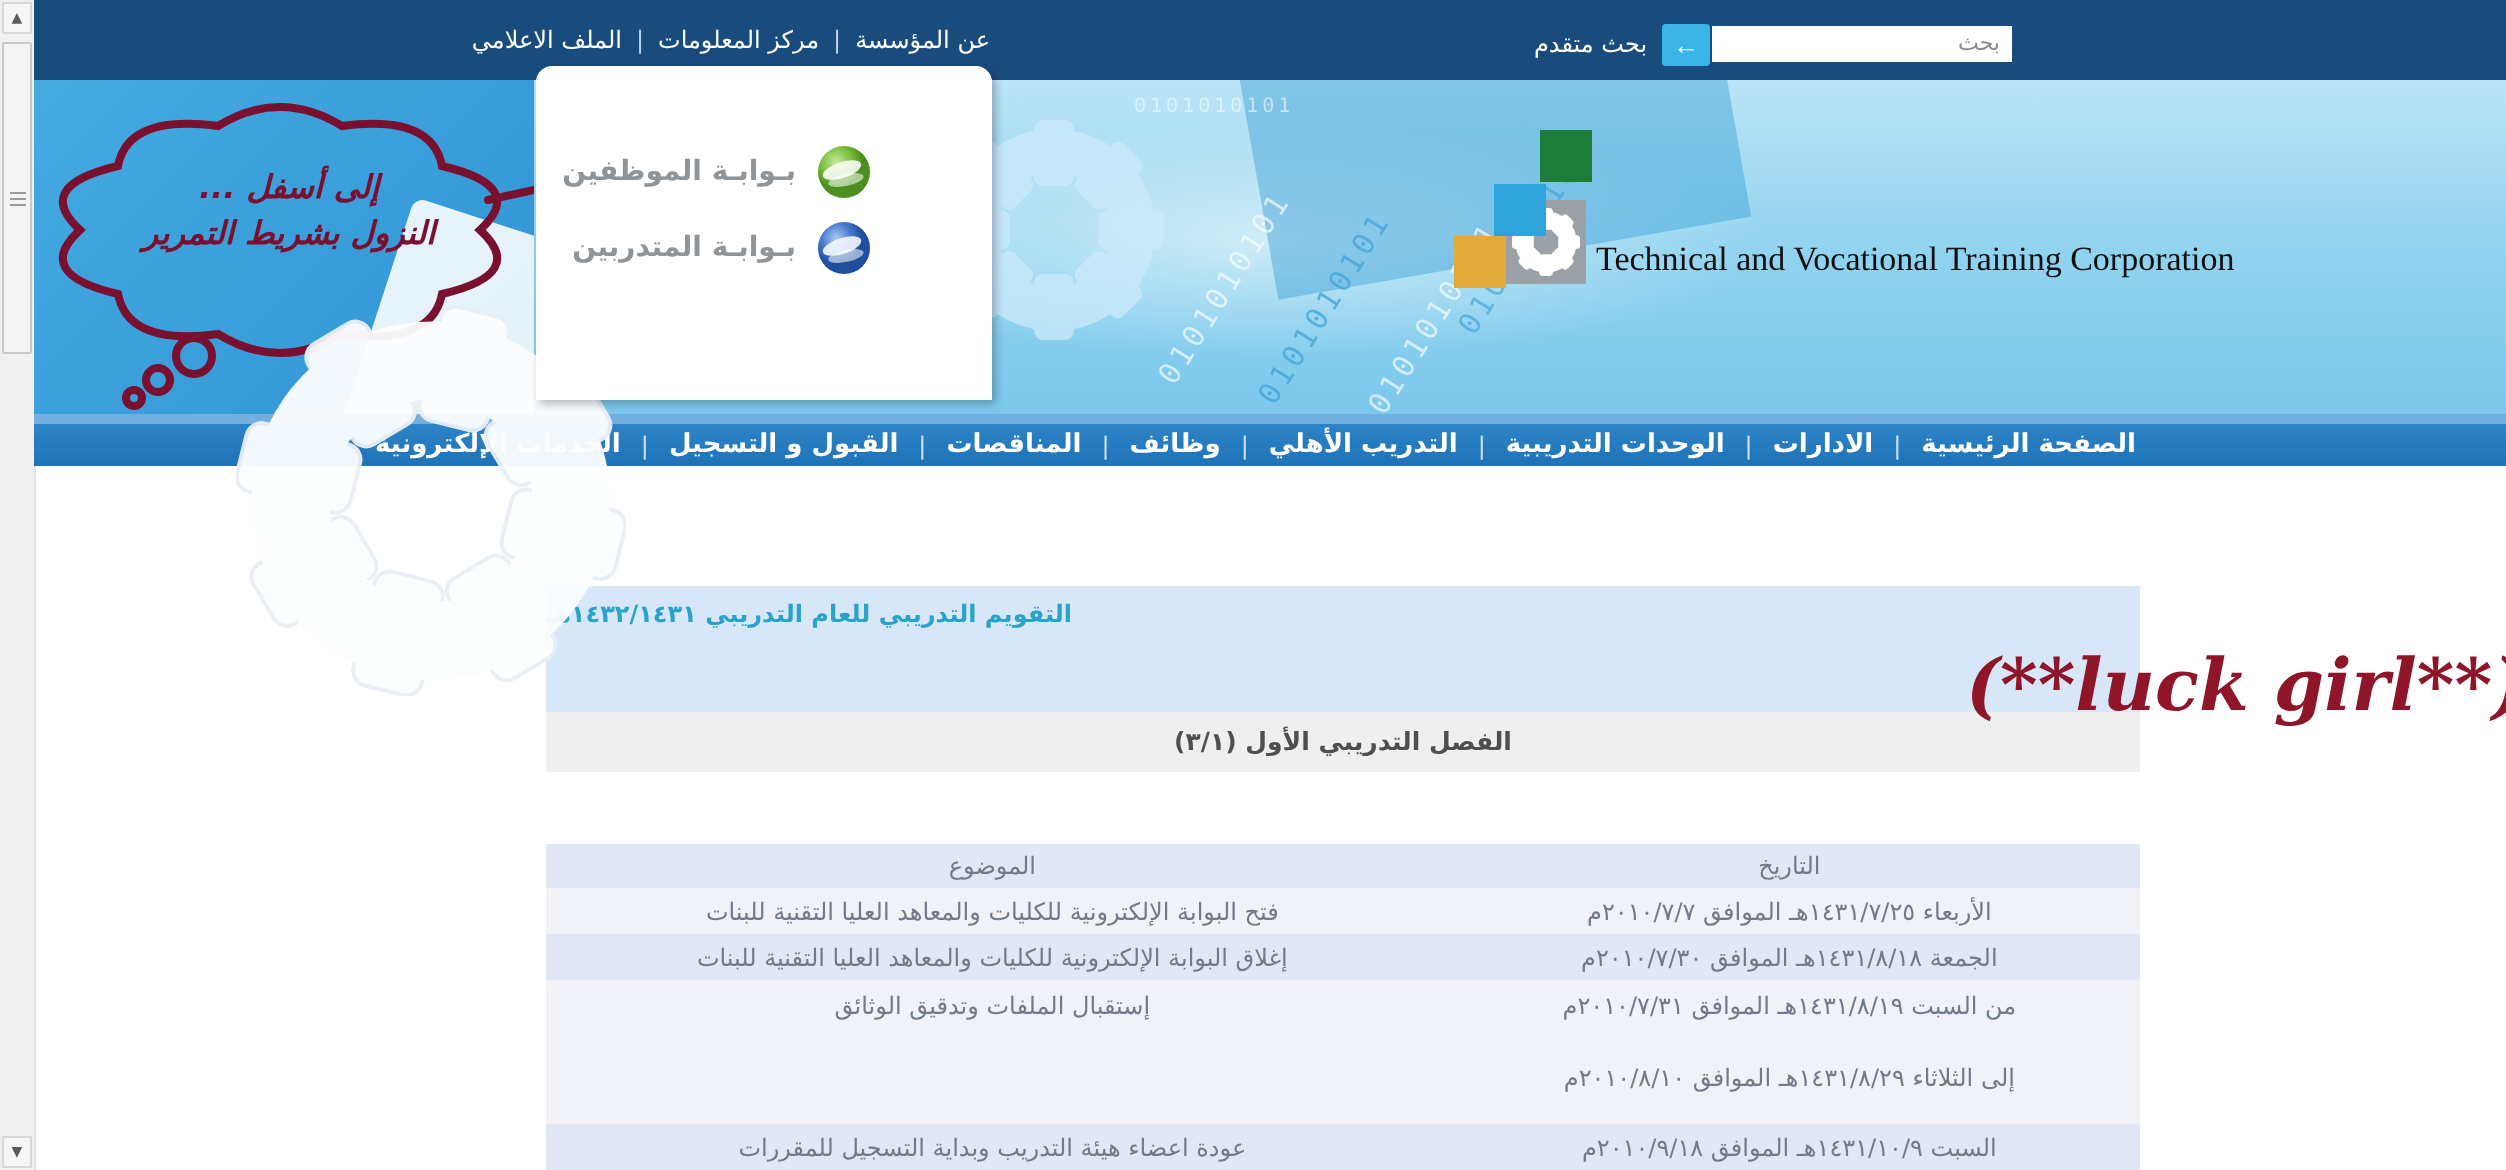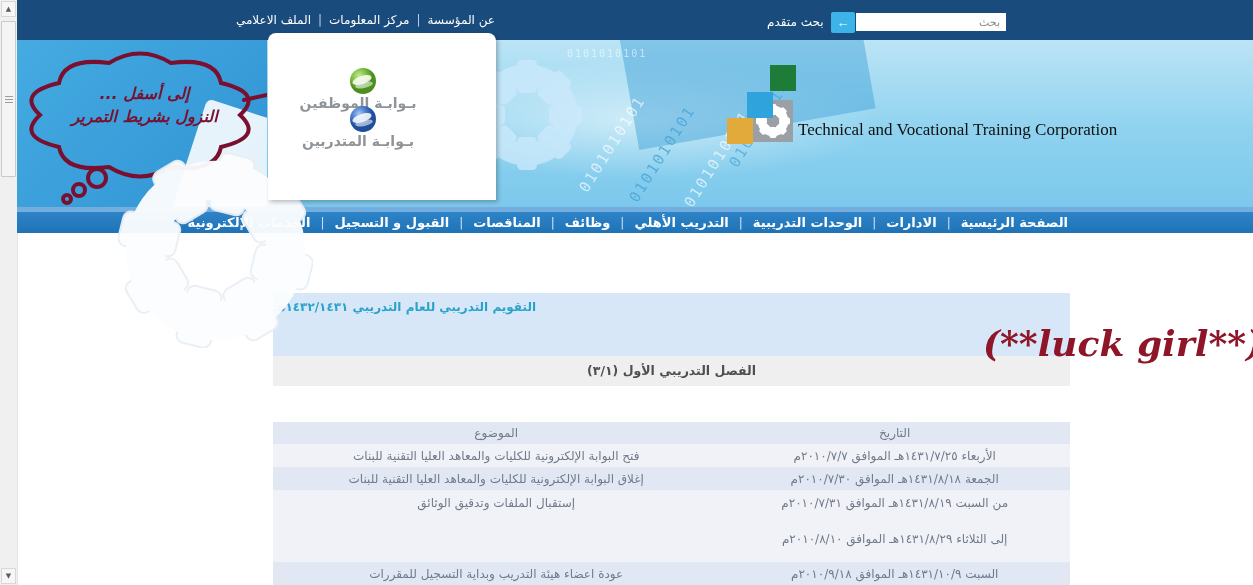--- a/index.html
+++ b/index.html
@@ -46,21 +46,21 @@
   .bin.b4{left:440px;top:70px;transform:rotate(-58deg);color:rgba(70,165,215,.7);}
   .bin.b5{left:300px;top:8px;transform:none;font-size:10px;color:rgba(255,255,255,.55);}
   .logo-sq{position:absolute;}
   .logo-ar{position:absolute;left:531px;top:47px;width:320px;font-size:24px;font-weight:bold;color:#17294d;direction:rtl;white-space:nowrap;text-align:left;}
   .logo-en{position:absolute;left:531px;top:80px;font-family:"Liberation Serif",serif;font-size:17px;color:#101010;white-space:nowrap;}
   .gear-abs{position:absolute;}
 
   
   .dropdown{position:absolute;left:268px;top:33px;width:228px;height:167px;background:#fff;border-radius:8px 8px 0 0;
             box-shadow:2px 2px 4px rgba(0,0,0,.25);z-index:30;padding-top:34px;box-sizing:border-box;}
-  .dd-item{display:flex;direction:rtl;align-items:center;height:38px;padding-right:48px;cursor:pointer;flex-direction:column;}
+  .dd-item{display:flex;direction:rtl;align-items:center;height:38px;padding-right:60px;cursor:pointer;}
   .dd-item .globe{width:28px;height:28px;margin-left:10px;flex:0 0 auto;}
   .dd-label{color:#8f9499;font-size:14px;font-weight:bold;white-space:nowrap;}
 
   
   .navbar{position:absolute;left:17px;top:207px;width:1236px;height:26px;
           background:linear-gradient(180deg,#74aede 0,#74aede 5px,#2e84c8 5px,#1f72b6 100%);}
   .nav-menu{position:absolute;right:175px;top:5px;display:flex;direction:rtl;align-items:center;height:21px;}
   .nav-menu .ni{color:#fff;font-size:13px;font-weight:bold;padding:0 10px;white-space:nowrap;cursor:pointer;}
   .nav-menu .nsep{color:#cfe3f5;font-size:12px;}
 

